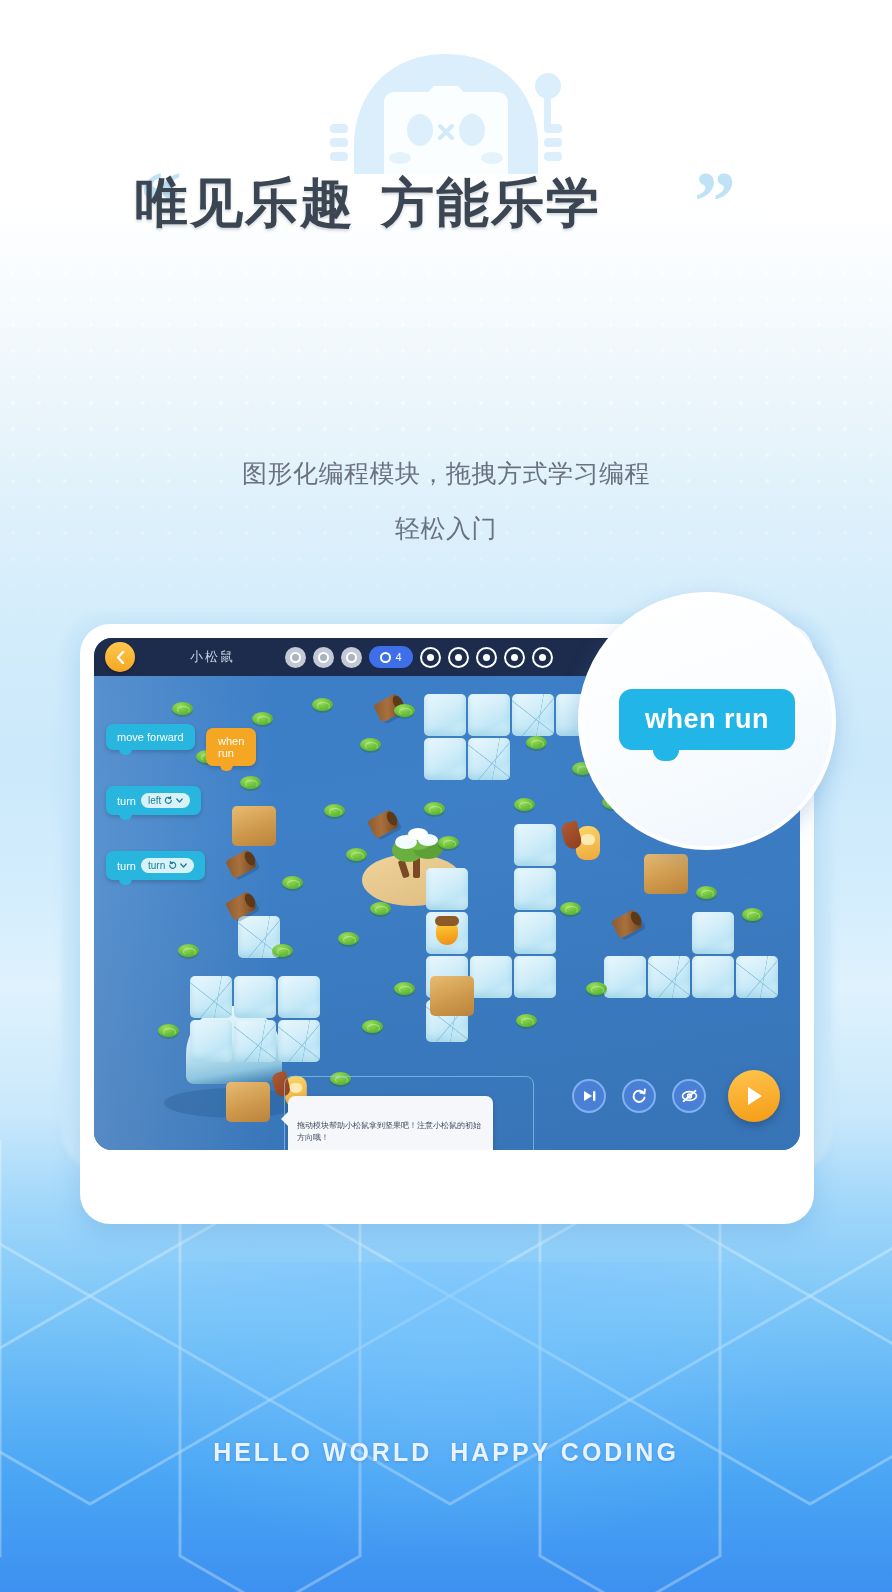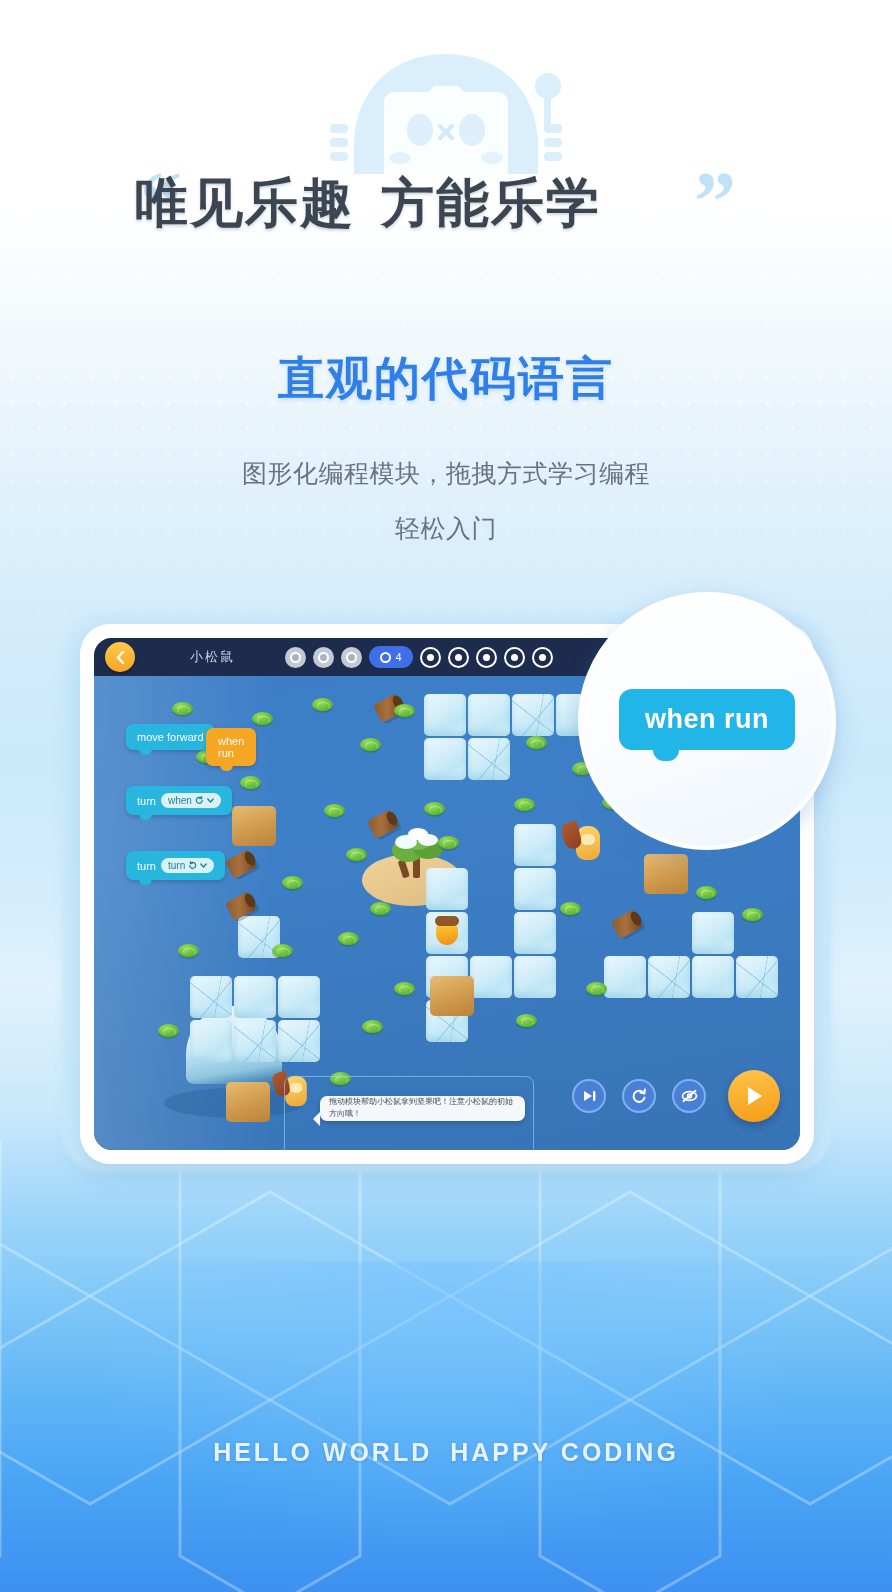--- a/index.html
+++ b/index.html
@@ -89,21 +89,21 @@
   .sub2 { top:513px; }
 
   
   .tablet-glow {
     position:absolute; left:62px; top:612px; width:770px; height:560px;
     border-radius:40px;
     background:rgba(205,234,250,.85);
     filter:blur(2px);
   }
   .tablet {
-    position:absolute; left:80px; top:624px; width:734px; height:540px;
+    position:absolute; left:80px; top:624px; width:734px; height:600px;
     background:#ffffff; border-radius:30px; padding:14px;
     box-shadow:0 10px 26px rgba(60,130,200,.22);
   }
   .tablet-screen {
     position:relative; width:706px; height:512px; border-radius:18px;
     overflow:hidden;
     background:#3d7fc4;
   }
 
   
@@ -212,22 +212,22 @@
     border-radius:10px 10px 11px 11px;
     background:linear-gradient(170deg,#fbc02d 30%,#ef8b16 100%);
   }
   .acorn::before{
     content:""; position:absolute; left:-1px; top:-4px; width:24px;height:10px;
     border-radius:5px; background:#8d5a27;
   }
 
   
   .hint {
-    position:absolute; left:226px; top:420px; width:205px;
-    background:#f5f7fa; border-radius:7px; padding:0 9px;
+    position:absolute; left:194px; top:420px; width:205px;
+    background:#f5f7fa; border-radius:7px; padding:24px 9px;
     font-size:8px; line-height:1.55; color:#3d4a5c; z-index:5;
     box-shadow:0 2px 5px rgba(0,0,0,.2);
   }
   .hint::after{
     content:""; position:absolute; left:-7px; top:16px;
     border:7px solid transparent; border-right-color:#f5f7fa; border-left:0;
   }
   .hint-frame{
     position:absolute; left:190px; top:400px; width:250px; height:92px;
     border:1.5px solid rgba(150,200,240,.65); border-radius:8px; z-index:4;
@@ -249,21 +249,21 @@
   }
 
   
   .code-stack { position:absolute; left:12px; top:48px; z-index:5; }
   .blk {
     position:relative; color:#fff; border-radius:7px;
     font-size:11px; padding:7px 11px; margin-bottom:14px;
     display:inline-flex; align-items:center; gap:5px;
     box-shadow:0 2px 4px rgba(0,0,0,.18);
   }
-  .blk-cyan { background:#29b6de;margin-left:20px; }
+  .blk-cyan { background:#29b6de; }
   .blk-notch::after{
     content:""; position:absolute; left:13px; bottom:-5px; width:13px;height:6px;
     border-radius:0 0 6px 6px; background:inherit;
   }
   .blk-pill {
     background:#d9f2f8; color:#1d7f9c; border-radius:9px;
     padding:2px 7px; font-size:10px; display:inline-flex; gap:3px; align-items:center;
   }
   .blk-orange {
     position:absolute; left:100px; top:4px;
@@ -356,21 +356,20 @@
     <ellipse cx="84" cy="112" rx="11" ry="6" fill="#e3f2fc"></ellipse>
     <ellipse cx="176" cy="112" rx="11" ry="6" fill="#e3f2fc"></ellipse>
   </svg>
 
   <div class="quote-mark quote-open">“</div>
   <div class="quote-mark quote-close">”</div>
   <div class="headline">
     <span>唯见乐趣</span><span class="gap"></span><span>方能乐学</span>
   </div>
 
-  <div class="section-title">直观的代码语言</div>
   <div class="section-sub sub2">轻松入门</div>
   <div class="section-sub sub1">图形化编程模块，拖拽方式学习编程</div>
 
   <div class="tablet-glow"></div>
   <div class="tablet">
     <div class="tablet-screen">
 
       <div class="app-header">
         <div class="back-btn">
           <svg width="11" height="13" viewBox="0 0 11 13">
@@ -540,21 +539,21 @@
         </div>
 
         <div class="code-stack">
           <div class="blk blk-cyan blk-notch">
             <span>move forward</span>
           </div>
           <br>
           <div class="blk blk-cyan blk-notch" style="margin-top:22px;">
             <span>turn</span>
             <span class="blk-pill">
-              <span>when</span>
+              <span>left</span>
               <svg width="9" height="9" viewBox="0 0 9 9">
                 <path d="M7.3 4.4 A3 3 0 1 1 6.4 2.2" stroke="#1d7f9c" stroke-width="1.2" fill="none" stroke-linecap="round"></path>
                 <path d="M6.6 0.6 L6.6 2.6 L4.6 2.5" stroke="#1d7f9c" stroke-width="1.2" fill="none" stroke-linecap="round" stroke-linejoin="round"></path>
               </svg>
               <svg width="7" height="5" viewBox="0 0 7 5">
                 <path d="M0.8 1 L3.5 4 L6.2 1" stroke="#1d7f9c" stroke-width="1.3" fill="none" stroke-linecap="round" stroke-linejoin="round"></path>
               </svg>
             </span>
           </div>
           <br>

